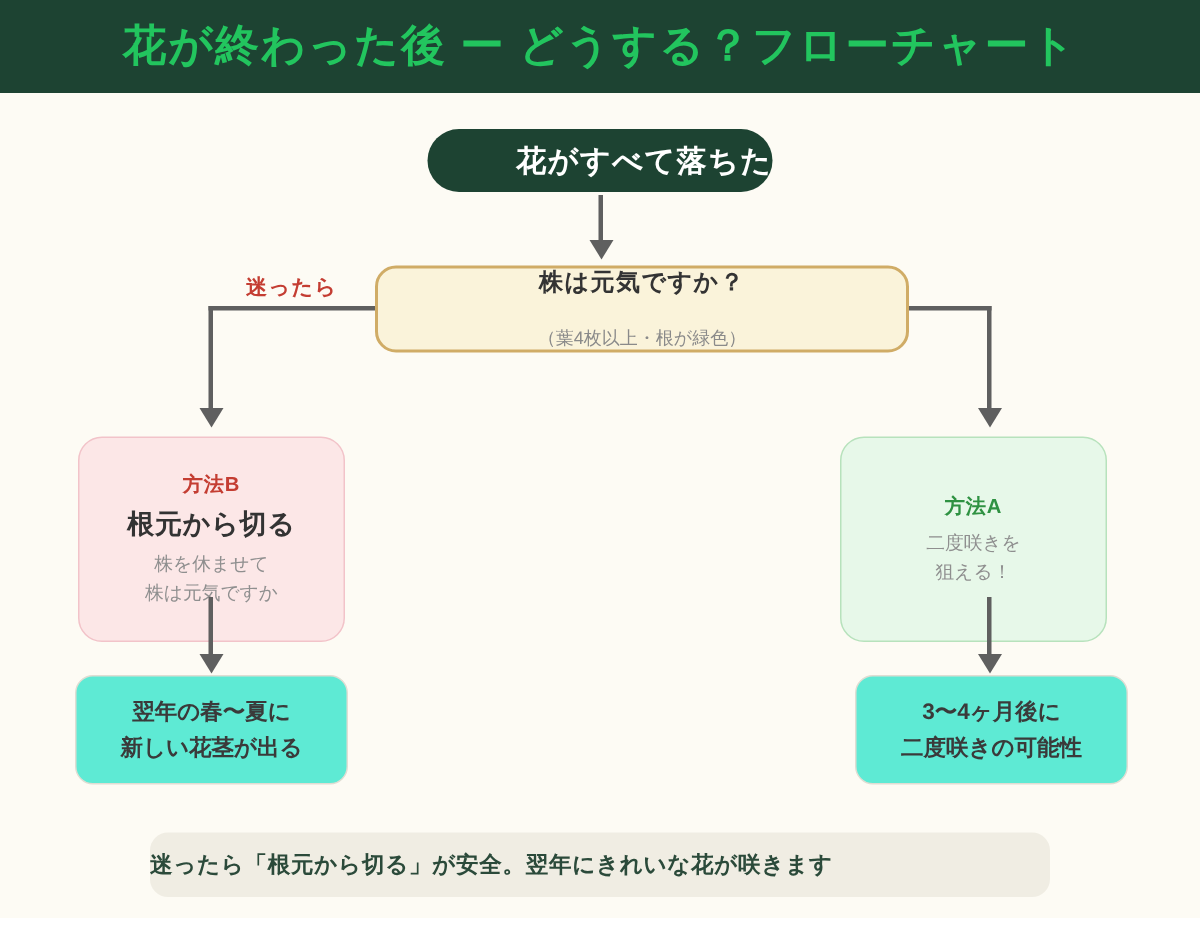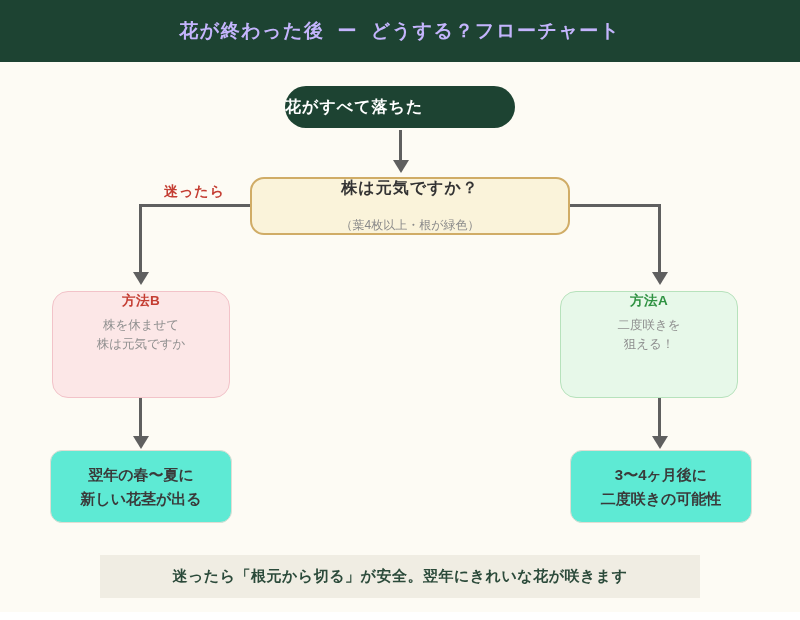--- a/index.html
+++ b/index.html
@@ -14,36 +14,36 @@
     margin: 0 auto;
   }
   
   .header {
     position: absolute; left: 0; top: 0;
     width: 800px; height: 62px;
     background: #1d4332;
     display: flex; align-items: center; justify-content: center;
   }
   .header-title {
-    font-family: Liberation Mono, monospace;
-    font-size: 19px; font-weight: bold; letter-spacing: 1.5px;
-    color: #c4b5fd;
+    font-family: Liberation Serif, serif;
+    font-size: 29px; font-weight: bold; letter-spacing: 1.5px;
+    color: #22c55e;
   }
   
   .start-node {
     position: absolute; left: 285px; top: 86px;
     width: 230px; height: 42px;
     background: #1d4332; border-radius: 21px;
-    display: flex; align-items: center; justify-content: flex-start;
-    color: #ffffff; font-size: 16px; font-weight: bold; letter-spacing: 1px;
+    display: flex; align-items: center; justify-content: flex-end;
+    color: #ffffff; font-size: 20px; font-weight: bold; letter-spacing: 1px;
   }
   
   .decision-node {
     position: absolute; left: 250px; top: 177px;
-    width: 320px; height: 58px;
+    width: 356px; height: 58px;
     background: #faf3da; border: 2px solid #d0ac66; border-radius: 14px;
     display: flex; flex-direction: column; align-items: center; justify-content: center;
     z-index: 2;
   }
   .decision-question { font-size: 16px; font-weight: bold; color: #333333; letter-spacing: 1px; }
   .decision-condition { font-size: 12px; color: #8a8a8a; margin-top: 18px; }
   
   .vline { position: absolute; width: 3px; background: #5f5f5f; }
   .hline { position: absolute; height: 3px; background: #5f5f5f; }
   .arrowhead {
@@ -54,22 +54,22 @@
   
   .branch-label {
     position: absolute; top: 183px; width: 111px;
     text-align: center; font-size: 14px; font-weight: bold; letter-spacing: 1px;
   }
   .branch-label.weak { left: 139px; color: #c43d32; }
   .branch-label.healthy { left: 550px; color: #2f9242; }
   
   .method-node {
     position: absolute; top: 291px;
-    width: 178px; height: 107px; border-radius: 16px;
-    display: flex; flex-direction: column; align-items: center; 
+    width: 178px; height: 137px; border-radius: 16px;
+    display: flex; flex-direction: column; align-items: center; justify-content: center;
     text-align: center;
   }
   .method-node.b { left: 52px; background: #fce7e7; border: 1.5px solid #f2c3c9; }
   .method-node.a { left: 560px; background: #e7f8e9; border: 1.5px solid #b7e2bc; }
   .method-tag { font-size: 13.5px; font-weight: bold; letter-spacing: 0.5px; }
   .method-node.b .method-tag { color: #c43d32; }
   .method-node.a .method-tag { color: #2f9242; }
   .method-title { font-size: 18px; font-weight: bold; color: #333333; margin-top: 5px; letter-spacing: 0.5px; }
   .method-note { font-size: 12.5px; color: #8f8f8f; line-height: 1.5; margin-top: 6px; }
   
@@ -79,22 +79,22 @@
     background: #5eead4; border: 1.5px solid #e0ddd3; border-radius: 12px;
     display: flex; flex-direction: column; align-items: center; justify-content: center;
     text-align: center; font-size: 15px; font-weight: bold; color: #3a3a3a; line-height: 1.6;
   }
   .outcome-node.left { left: 50px; }
   .outcome-node.right { left: 570px; }
   
   .footnote {
     position: absolute; left: 100px; top: 555px;
     width: 600px; height: 43px;
-    background: #f0ede3; border-radius: 0;
-    display: flex; align-items: center; justify-content: center;
+    background: #f0ede3; border-radius: 12px;
+    display: flex; align-items: center; justify-content: flex-start;
     font-size: 15px; font-weight: bold; color: #2b4a3a; letter-spacing: 0.5px;
   }
   .footer-strip {
     position: absolute; left: 0; top: 612px; width: 800px; height: 8px; background: #ffffff;
   }
 </style>
 </head>
 <body>
 
 <div class="page">
@@ -120,20 +120,21 @@
 
   <div class="branch-label weak">迷ったら</div>
 
   <div class="decision-node">
     <div class="decision-question">株は元気ですか？</div>
     <div class="decision-condition">（葉4枚以上・根が緑色）</div>
   </div>
 
   <div class="method-node b">
     <div class="method-tag">方法B</div>
+    <div class="method-title">根元から切る</div>
     <div class="method-note">
       <div>株を休ませて</div>
       <div>株は元気ですか</div>
     </div>
   </div>
 
   <div class="method-node a">
     <div class="method-tag">方法A</div>
     <div class="method-note">
       <div>二度咲きを</div>

